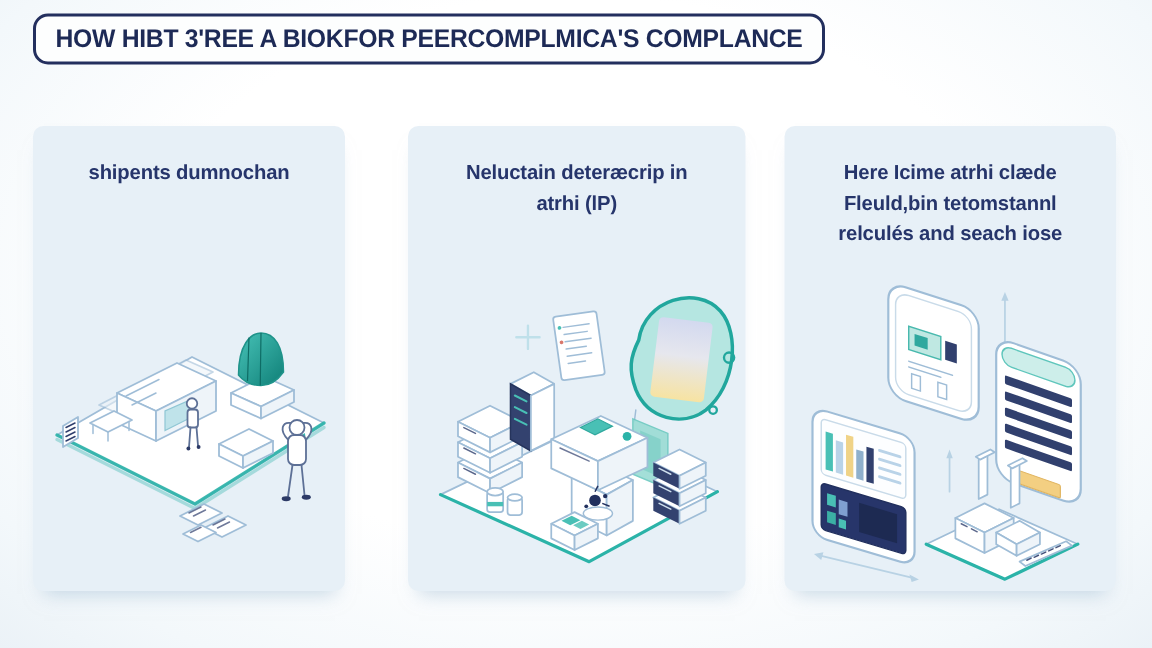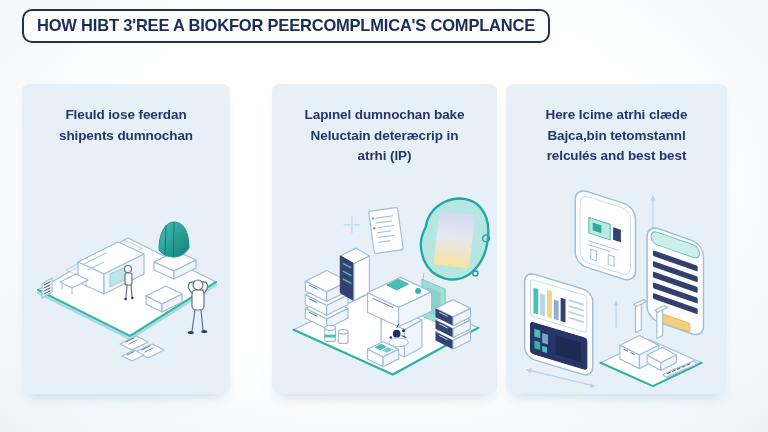--- a/index.html
+++ b/index.html
@@ -25,21 +25,21 @@
   }
   .card{
     position:absolute;top:84px;height:310px;
     background:#e7f0f7;border-radius:7px;
     box-shadow:0 9px 12px -7px rgba(156,186,210,0.55);
     display:flex;flex-direction:column;align-items:center;
     box-sizing:border-box;
   }
   .card1{left:22px;width:208px;}
   .card2{left:272px;width:225px;}
-  .card3{left:506px;width:221px;}
+  .card3{left:523px;width:221px;}
   .card-heading{
     margin-top:21px;text-align:center;
     font-weight:bold;font-size:13.5px;line-height:1.52;
     color:#26356b;letter-spacing:-0.1px;padding:0 10px;
   }
   .illus{
     margin-top:auto;margin-bottom:4px;display:block;
   }
   .ln{fill:#ffffff;stroke:#9fbdd7;stroke-width:1.2;stroke-linejoin:round;}
   .lns{fill:none;stroke:#9fbdd7;stroke-width:1;stroke-linecap:round;}
@@ -53,21 +53,20 @@
 <body>
 
 <div class="page">
 
   <div class="banner">
     <span class="banner-title">HOW HIBT 3'REE A BIOKFOR PEERCOMPLMICA'S COMPLANCE</span>
   </div>
 
   <div class="card card1">
     <div class="card-heading">
-      <div>Fleuld iose feerdan</div>
       <div>shipents dumnochan</div>
     </div>
     <svg class="illus" width="200" height="212" viewBox="0 0 200 212">
       <defs>
         <linearGradient id="domeGrad" x1="0" y1="0" x2="1" y2="1">
           <stop offset="0" stop-color="#47c2b7"></stop>
             <stop offset="1" stop-color="#0f7f77"></stop>
         </linearGradient>
       </defs>
 
@@ -135,21 +134,20 @@
         <polygon class="ln" points="110,174 126,166 138,172 122,180"></polygon>
         <path class="navyline" d="M116,172 l8,-4 M119,174 l8,-4" opacity="0.7"></path>
         <polygon class="ln" points="96,178 108,172 118,177 106,183"></polygon>
         <path class="navyline" d="M101,177 l7,-3.5" opacity="0.7"></path>
       </g>
     </svg>
   </div>
 
   <div class="card card2">
     <div class="card-heading">
-      <div>Lapınel dumnochan bake</div>
       <div>Neluctain deteræcrip in</div>
       <div>atrhi (lP)</div>
     </div>
     <svg class="illus" width="214" height="206" viewBox="0 0 220 212">
       <defs>
         <linearGradient id="balloonGrad" x1="0" y1="0" x2="0" y2="1">
           <stop offset="0" stop-color="#d3d9ef"></stop>
           <stop offset="0.45" stop-color="#e6e7ee"></stop>
           <stop offset="1" stop-color="#f7e3a2"></stop>
         </linearGradient>
@@ -253,22 +251,22 @@
         <polygon class="shade" points="108,178 108,188 124,180 124,170"></polygon>
         <polygon points="99,168 106,164.5 112,167.5 105,171" fill="#49c0b5"></polygon>
         <polygon points="107,171 113,168 118,170.5 112,173.5" fill="#6cccc2"></polygon>
       </g>
     </svg>
   </div>
 
   <div class="card card3">
     <div class="card-heading">
       <div>Here Icime atrhi clæde</div>
-      <div>Bajca,bin tetomstannl</div>
-      <div>relculés and best best</div>
+      <div>Fleuld,bin tetomstannl</div>
+      <div>relculés and seach iose</div>
     </div>
     <svg class="illus" width="206" height="208" viewBox="0 0 210 214">
 
       <g>
         <path class="dim" d="M142,18 L142,60"></path>
         <polygon points="142,13 139.5,19 144.5,19" fill="#b8d2e4"></polygon>
         <polygon points="142,65 139.5,59 144.5,59" fill="#b8d2e4"></polygon>
       </g>
 
       <g transform="matrix(1,0.32,0,1,62,6)">

